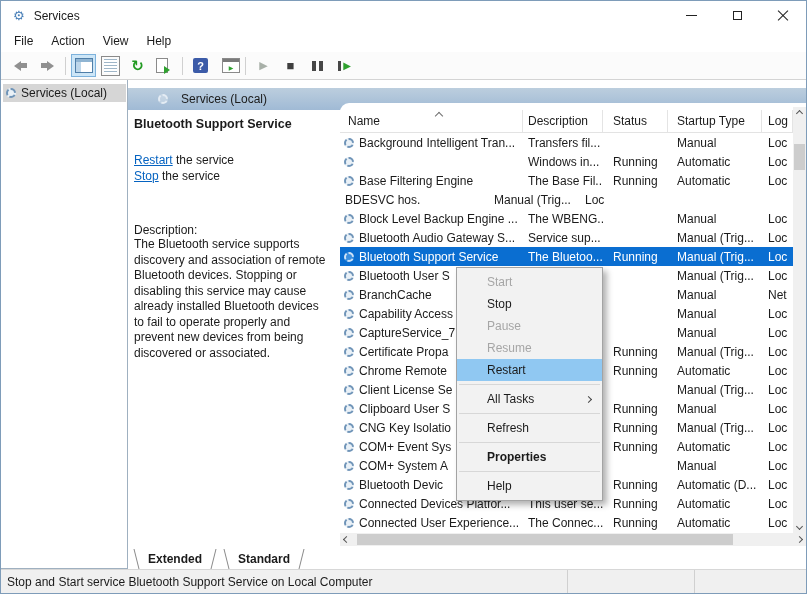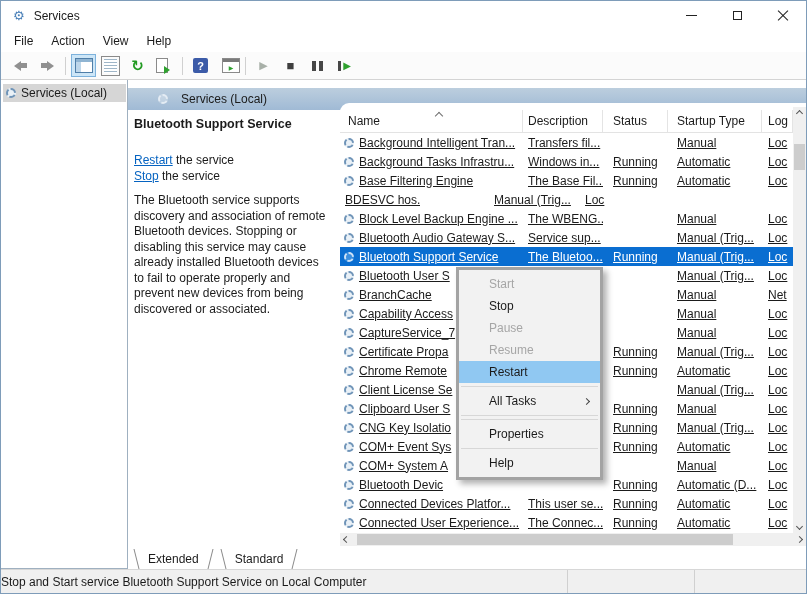--- a/index.html
+++ b/index.html
@@ -67,35 +67,35 @@
   .result-bar span { margin-left:13px; }
 
   .content-row { height:436px; display:flex; position:relative; }
 
   
   .details { width:212px; padding:7px 10px 0 6px; background:#fff; }
   .svc-title { font-weight:bold; font-size:12.5px; margin-bottom:22px; }
   .svc-link-line { margin-bottom:2px; }
   .svc-link { color:#0563c1; text-decoration:underline; }
   .svc-desc-label { margin-top:40px; }
-  .svc-desc { width:197px; line-height:15.5px;margin-top:10px; }
+  .svc-desc { width:197px; line-height:15.5px; }
 
   
   .list-pane { flex:1; background:#fff; border-top-left-radius:9px; margin-top:-7px; position:relative; overflow:hidden; min-width:0; }
   .tbl-header { height:23px; margin-top:7px; display:flex; border-bottom:1px solid #e3e3e3; padding-right:13px; position:relative; align-items:center; }
   .hcell { height:100%; display:flex; align-items:center; border-right:1px solid #e4e4e4; white-space:nowrap; overflow:hidden; }
   .hcell:last-child { border-right:none; }
   .c-name { width:183px; padding-left:8px; }
   .c-desc { width:80px; padding-left:5px; }
   .c-status { width:65px; padding-left:10px; }
   .c-startup { width:94px; padding-left:9px; }
   .c-log { flex:1; padding-left:6px; }
   .sort-up { position:absolute; left:96px; top:3px; width:6px; height:6px; border:solid #707070; border-width:1px 0 0 1px; transform:rotate(45deg); }
   .rows { padding-right:13px; }
-  .row { height:19px; display:flex; align-items:flex-start;text-decoration:underline; }
+  .row { height:19px; display:flex; align-items:flex-start; }
   .row .cell { white-space:nowrap; overflow:hidden; height:100%; display:flex; align-items:center; border-right:none; }
   .row .c-name { padding-left:4px; gap:5px; }
   .row.selected { background:#0a6ed1; color:#fff; }
   .row.selected .gear { border-color:#cfe3f7; background:#3b8fdf; }
 
   .chev { display:inline-block; width:5px; height:5px; border:solid #555; border-width:0 1.5px 1.5px 0; }
   .chev.up { transform:rotate(-135deg); }
   .chev.down { transform:rotate(45deg); }
   .chev.left { transform:rotate(135deg); }
   .chev.right { transform:rotate(-45deg); }
@@ -104,37 +104,37 @@
   .vs-up { position:absolute; top:0; left:0; width:13px; height:13px; display:flex; align-items:center; justify-content:center; }
   .vs-down { position:absolute; bottom:0; left:0; width:13px; height:13px; display:flex; align-items:center; justify-content:center; }
   .vs-thumb { position:absolute; top:37px; left:1px; width:11px; height:26px; background:#cdcdcd; }
   .hscroll { position:absolute; left:0; right:0; bottom:0; height:13px; background:#f0f0f0; }
   .hs-left { position:absolute; left:0; top:0; width:13px; height:13px; display:flex; align-items:center; justify-content:center; }
   .hs-right { position:absolute; right:0; top:0; width:13px; height:13px; display:flex; align-items:center; justify-content:center; }
   .hs-thumb { position:absolute; left:17px; top:1px; width:376px; height:11px; background:#cdcdcd; }
 
   
   .tabs-row { height:23px; display:flex; align-items:flex-end; padding-left:5px; background:#fff; }
-  .tab { position:relative; height:20px; line-height:20px; padding:0 15px; margin-right:6px; }
+  .tab { position:relative; height:20px; line-height:20px; padding:0 15px; margin-right:6px;font-weight:bold; }
   .tab .edge-l { position:absolute; left:3px; top:0; height:100%; width:1px; background:#8a8a8a; transform:skewX(14deg); }
   .tab .edge-r { position:absolute; right:3px; top:0; height:100%; width:1px; background:#8a8a8a; transform:skewX(-14deg); }
 
   
   .statusbar { height:24px; background:#f0f0f0; border-top:1px solid #d7d7d7; display:flex; align-items:center; }
-  .status-text { flex:1; white-space:nowrap; overflow:hidden; }
+  .status-text { flex:1; padding-left:6px; white-space:nowrap; overflow:hidden; }
   .status-pane1 { width:127px; height:100%; border-left:1px solid #d0d0d0; }
   .status-pane2 { width:112px; height:100%; border-left:1px solid #d0d0d0; }
 
   
   .ctx-menu { position:absolute; left:455px; top:266px; width:147px; background:#f2f2f2;
-      border:3px solid #a3a3a3; box-shadow:4px 4px 6px rgba(0,0,0,.3); padding:3px 0; z-index:10; }
+      border:1px solid #a3a3a3; box-shadow:4px 4px 6px rgba(0,0,0,.3); padding:3px 0; z-index:10; }
   .ctx-item { height:22px; display:flex; align-items:center; padding-left:30px; padding-right:8px; position:relative; }
   .ctx-item.disabled { color:#a6a6a6; }
   .ctx-item.highlighted { background:#90c8f2; }
-  .ctx-item.bold { font-weight:normal; }
+  .ctx-item.bold { font-weight:bold; }
   .ctx-item .chev { position:absolute; right:11px; border-color:#444; }
   .ctx-sep { height:1px; background:#d7d7d7; margin:3px 2px; }
 </style>
 </head>
 <body>
 
 <div class="titlebar">
   <span class="app-icon">⚙</span>
   <span class="win-title">Services</span>
   <div class="win-controls">
@@ -186,20 +186,21 @@
     <div class="bar-gap"></div>
     <div class="result-bar">
       <span class="gear"></span>
       <span>Services (Local)</span>
     </div>
     <div class="content-row">
       <div class="details">
         <div class="svc-title">Bluetooth Support Service</div>
         <div class="svc-link-line"><span class="svc-link">Restart</span><span> the service</span></div>
         <div class="svc-link-line"><span class="svc-link">Stop</span><span> the service</span></div>
+        <div class="svc-desc-label">Description:</div>
         <div class="svc-desc">The Bluetooth service supports discovery and association of remote Bluetooth devices.  Stopping or disabling this service may cause already installed Bluetooth devices to fail to operate properly and prevent new devices from being discovered or associated.</div>
       </div>
       <div class="list-pane">
         <div class="tbl-header">
             <div class="hcell c-name">Name</div>
             <div class="hcell c-desc">Description</div>
             <div class="hcell c-status">Status</div>
             <div class="hcell c-startup">Startup Type</div>
             <div class="hcell c-log">Log</div>
             <span class="sort-up"></span>
@@ -211,21 +212,20 @@
                 <span>Background Intelligent Tran...</span>
               </div>
               <div class="cell c-desc">Transfers fil...</div>
               <div class="cell c-status"></div>
               <div class="cell c-startup">Manual</div>
               <div class="cell c-log">Loc</div>
             </div>
             <div class="row">
               <div class="cell c-name">
                 <span class="gear"></span>
-                <span>Background Tasks Infrastru...</span>
               </div>
               <div class="cell c-desc">Windows in...</div>
               <div class="cell c-status">Running</div>
               <div class="cell c-startup">Automatic</div>
               <div class="cell c-log">Loc</div>
             </div>
             <div class="row">
               <div class="cell c-name">
                 <span class="gear"></span>
                 <span>Base Filtering Engine</span>
@@ -460,20 +460,23 @@
     </div>
     <div class="ctx-item highlighted">
       <span>Restart</span>
     </div>
     <div class="ctx-sep"></div>
     <div class="ctx-item">
       <span>All Tasks</span>
       <span class="chev right"></span>
     </div>
     <div class="ctx-sep"></div>
+    <div class="ctx-item">
+      <span>Refresh</span>
+    </div>
     <div class="ctx-sep"></div>
     <div class="ctx-item bold">
       <span>Properties</span>
     </div>
     <div class="ctx-sep"></div>
     <div class="ctx-item">
       <span>Help</span>
     </div>
   </div>
 

